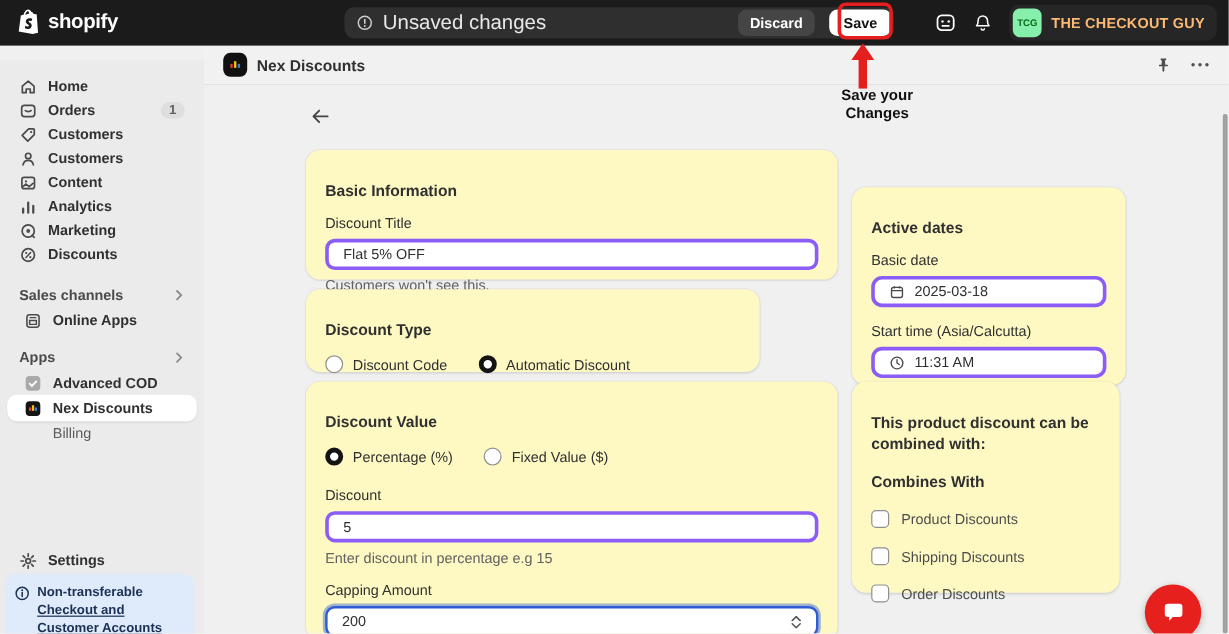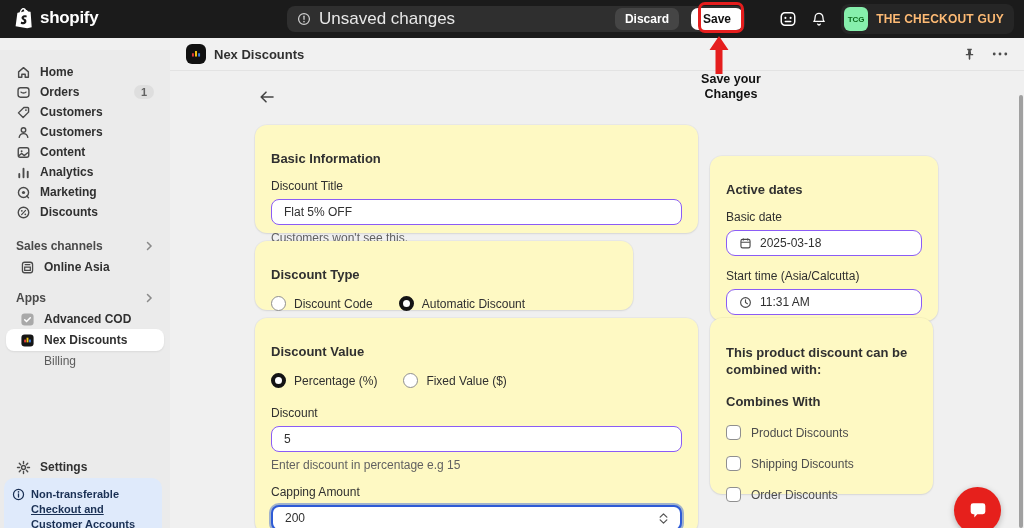--- a/index.html
+++ b/index.html
@@ -55,21 +55,21 @@
   .mainhead .title { font-size:13px; font-weight:700; color:#303030; }
   .headtools { margin-left:auto; display:flex; align-items:center; gap:16px; }
 
   
   .content { position:absolute; left:170px; top:71px; right:0; bottom:0; background:#f0f0f0; overflow:hidden; }
   .back { position:absolute; left:88px; top:17px; width:20px; height:20px; cursor:pointer; display:flex; }
   .card { position:absolute; background:#fef9c3; border-radius:12px;
           box-shadow:0 1px 2px rgba(0,0,0,.08), 0 0 0 1px rgba(0,0,0,.03); padding:26px 16px; }
   .card-title { font-size:13px; font-weight:700; color:#303030; }
   .flabel { font-size:12px; color:#303030; margin-top:13px; }
-  .textbox { margin-top:6px; height:26px; border:1px solid #8b5cf6; border-radius:8px; background:#fff;
+  .textbox { margin-top:6px; height:26px; border:3px solid #8b5cf6; border-radius:8px; background:#fff;
              display:flex; align-items:center; padding:0 12px; font-size:12px; color:#303030; gap:8px; cursor:text; }
   .helper { font-size:12px; color:#616161; margin-top:6px; }
   .optrow { display:flex; align-items:center; gap:26px; margin-top:14px; }
   .opt { display:flex; align-items:center; gap:8px; font-size:12px; color:#303030; cursor:pointer; }
   .radio { width:15px; height:15px; border-radius:50%; border:1.5px solid #8f8f8f; background:#fff; flex-shrink:0; }
   .radio.sel { border:4.5px solid #141414; }
   .cb { width:15px; height:15px; border:1.5px solid #8f8f8f; border-radius:4px; background:#fff; flex-shrink:0; }
   .cbrow { display:flex; align-items:center; gap:10px; font-size:12px; color:#4d4d4d; margin-top:16px; cursor:pointer; }
   .focused { border:2px solid #2e5bd6; box-shadow:0 0 0 2px rgba(46,91,214,.45); position:relative; }
   .stepper { margin-left:auto; display:flex; flex-direction:column; gap:1px; cursor:pointer; }
@@ -224,21 +224,21 @@
             </svg>
           </span>
       </div>
       <div class="row sub" style="margin-top:2px">
         <span class="ic">
             <svg width="15" height="15" viewBox="0 0 16 16">
               <rect x="2.6" y="2.4" width="10.8" height="11.2" rx="2.4" fill="none" stroke="#4a4a4a" stroke-width="1.4"></rect>
               <path d="M5 5h6M5 7.6h6v3.4H5z" fill="none" stroke="#4a4a4a" stroke-width="1.3"></path>
             </svg>
           </span>
-        <span>Online Asia</span>
+        <span>Online Apps</span>
       </div>
 
       <div class="sec" style="margin-top:12px">
         <span>Apps</span>
         <span class="chev">
             <svg width="10" height="10" viewBox="0 0 10 10">
               <path d="M3.5 1.5 7 5 3.5 8.5" fill="none" stroke="#8a8a8a" stroke-width="1.5" stroke-linecap="round"></path>
             </svg>
           </span>
       </div>

